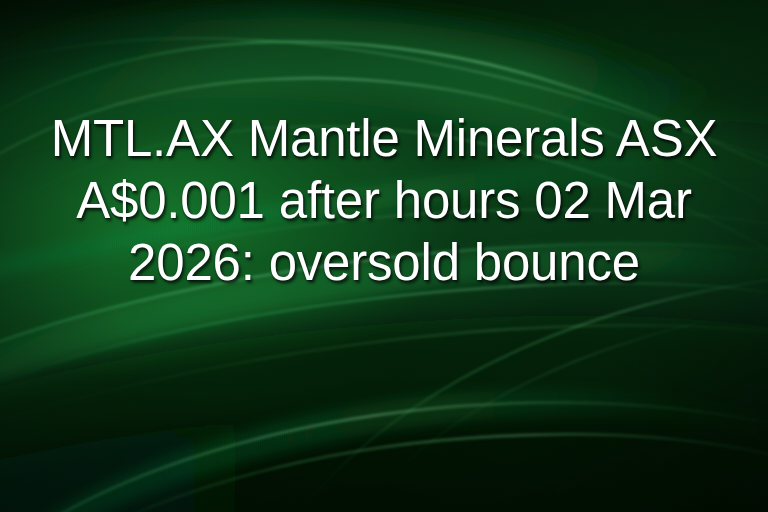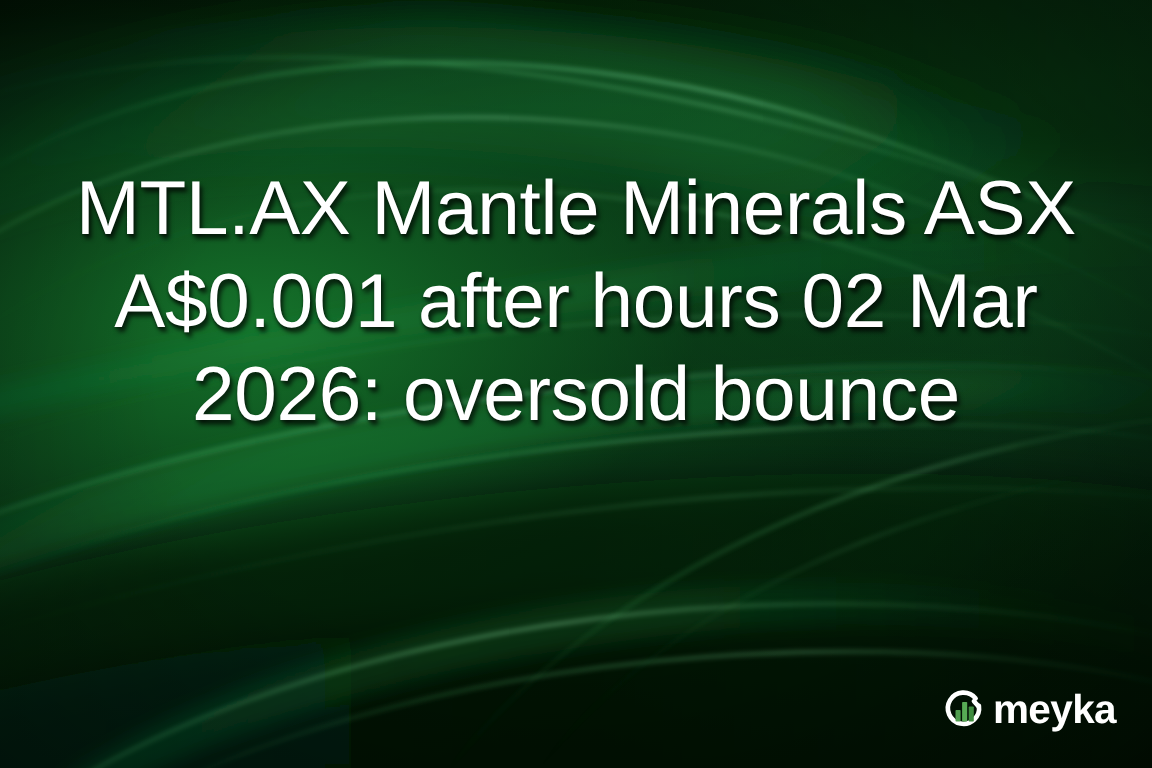--- a/index.html
+++ b/index.html
@@ -194,27 +194,14 @@
         <path d="M300,512 C380,410 520,330 700,292 C750,282 780,278 812,276" stroke="url(#gStrokeA)" stroke-width="1.5"></path>
         <path d="M360,512 C430,420 560,352 720,318" stroke="url(#gStrokeC)" stroke-width="1.1"></path>
       </g>
     </svg>
   </div>
 
   <div class="bg-layer" id="bg-vignette"></div>
 
   <div id="headline">MTL.AX Mantle Minerals ASX A$0.001 after hours 02 Mar 2026: oversold bounce</div>
 
-  <div id="logo">
-    <svg id="logo-mark" width="30" height="30" viewBox="0 0 30 30" xmlns="http://www.w3.org/2000/svg">
-
-      <path d="M22.4 6.6 A10.4 10.4 0 1 0 24.6 11.6" fill="none" stroke="#ffffff" stroke-width="3.1" stroke-linecap="round"></path>
-
-      <path d="M24.4 11.9 L21.3 8.5" fill="none" stroke="#ffffff" stroke-width="3.1" stroke-linecap="round"></path>
-
-      <rect x="9.0" y="14.4" width="3.4" height="7.6" rx="0.5" fill="#4f9e4e"></rect>
-      <rect x="13.4" y="9.0" width="3.4" height="13.0" rx="0.5" fill="#57ab55"></rect>
-      <rect x="17.8" y="12.0" width="3.4" height="10.0" rx="0.5" fill="#3f8c3f"></rect>
-    </svg>
-    <span id="logo-wordmark">meyka</span>
-  </div>
 
 </div>
 
 </body></html>

